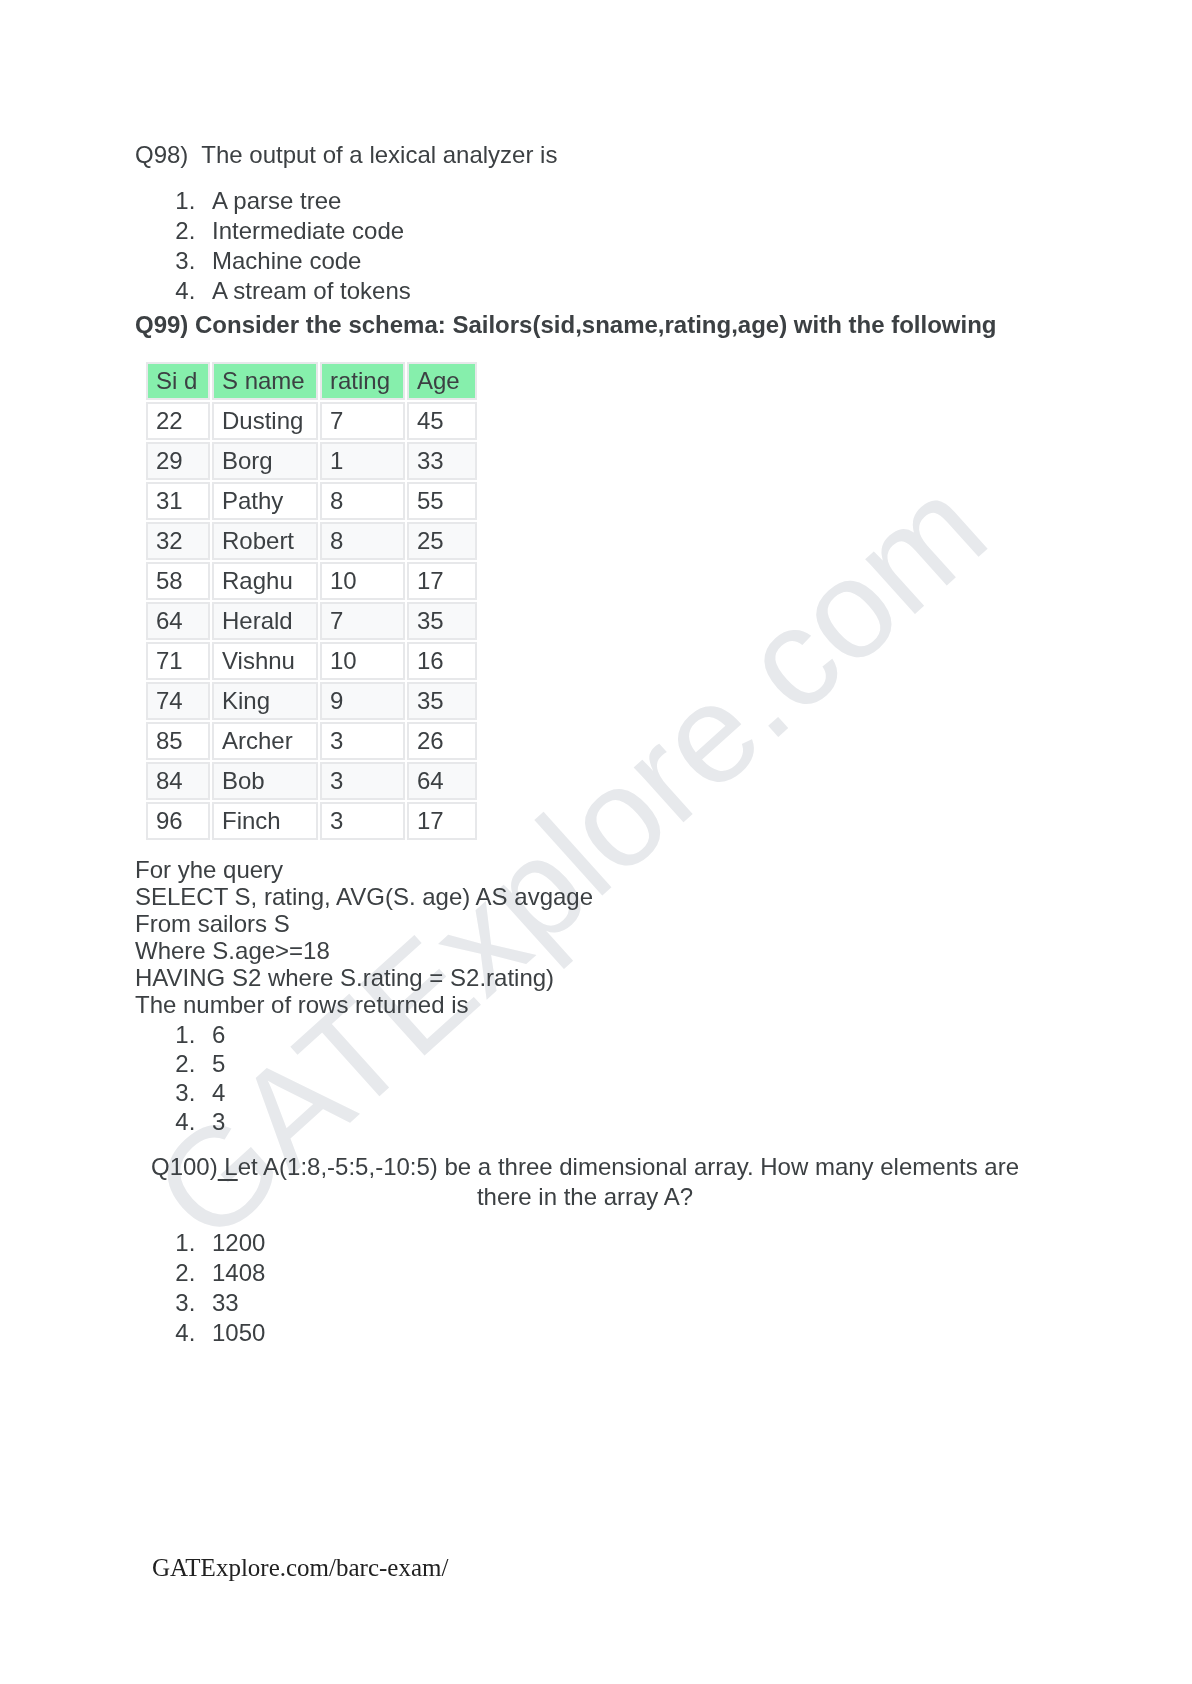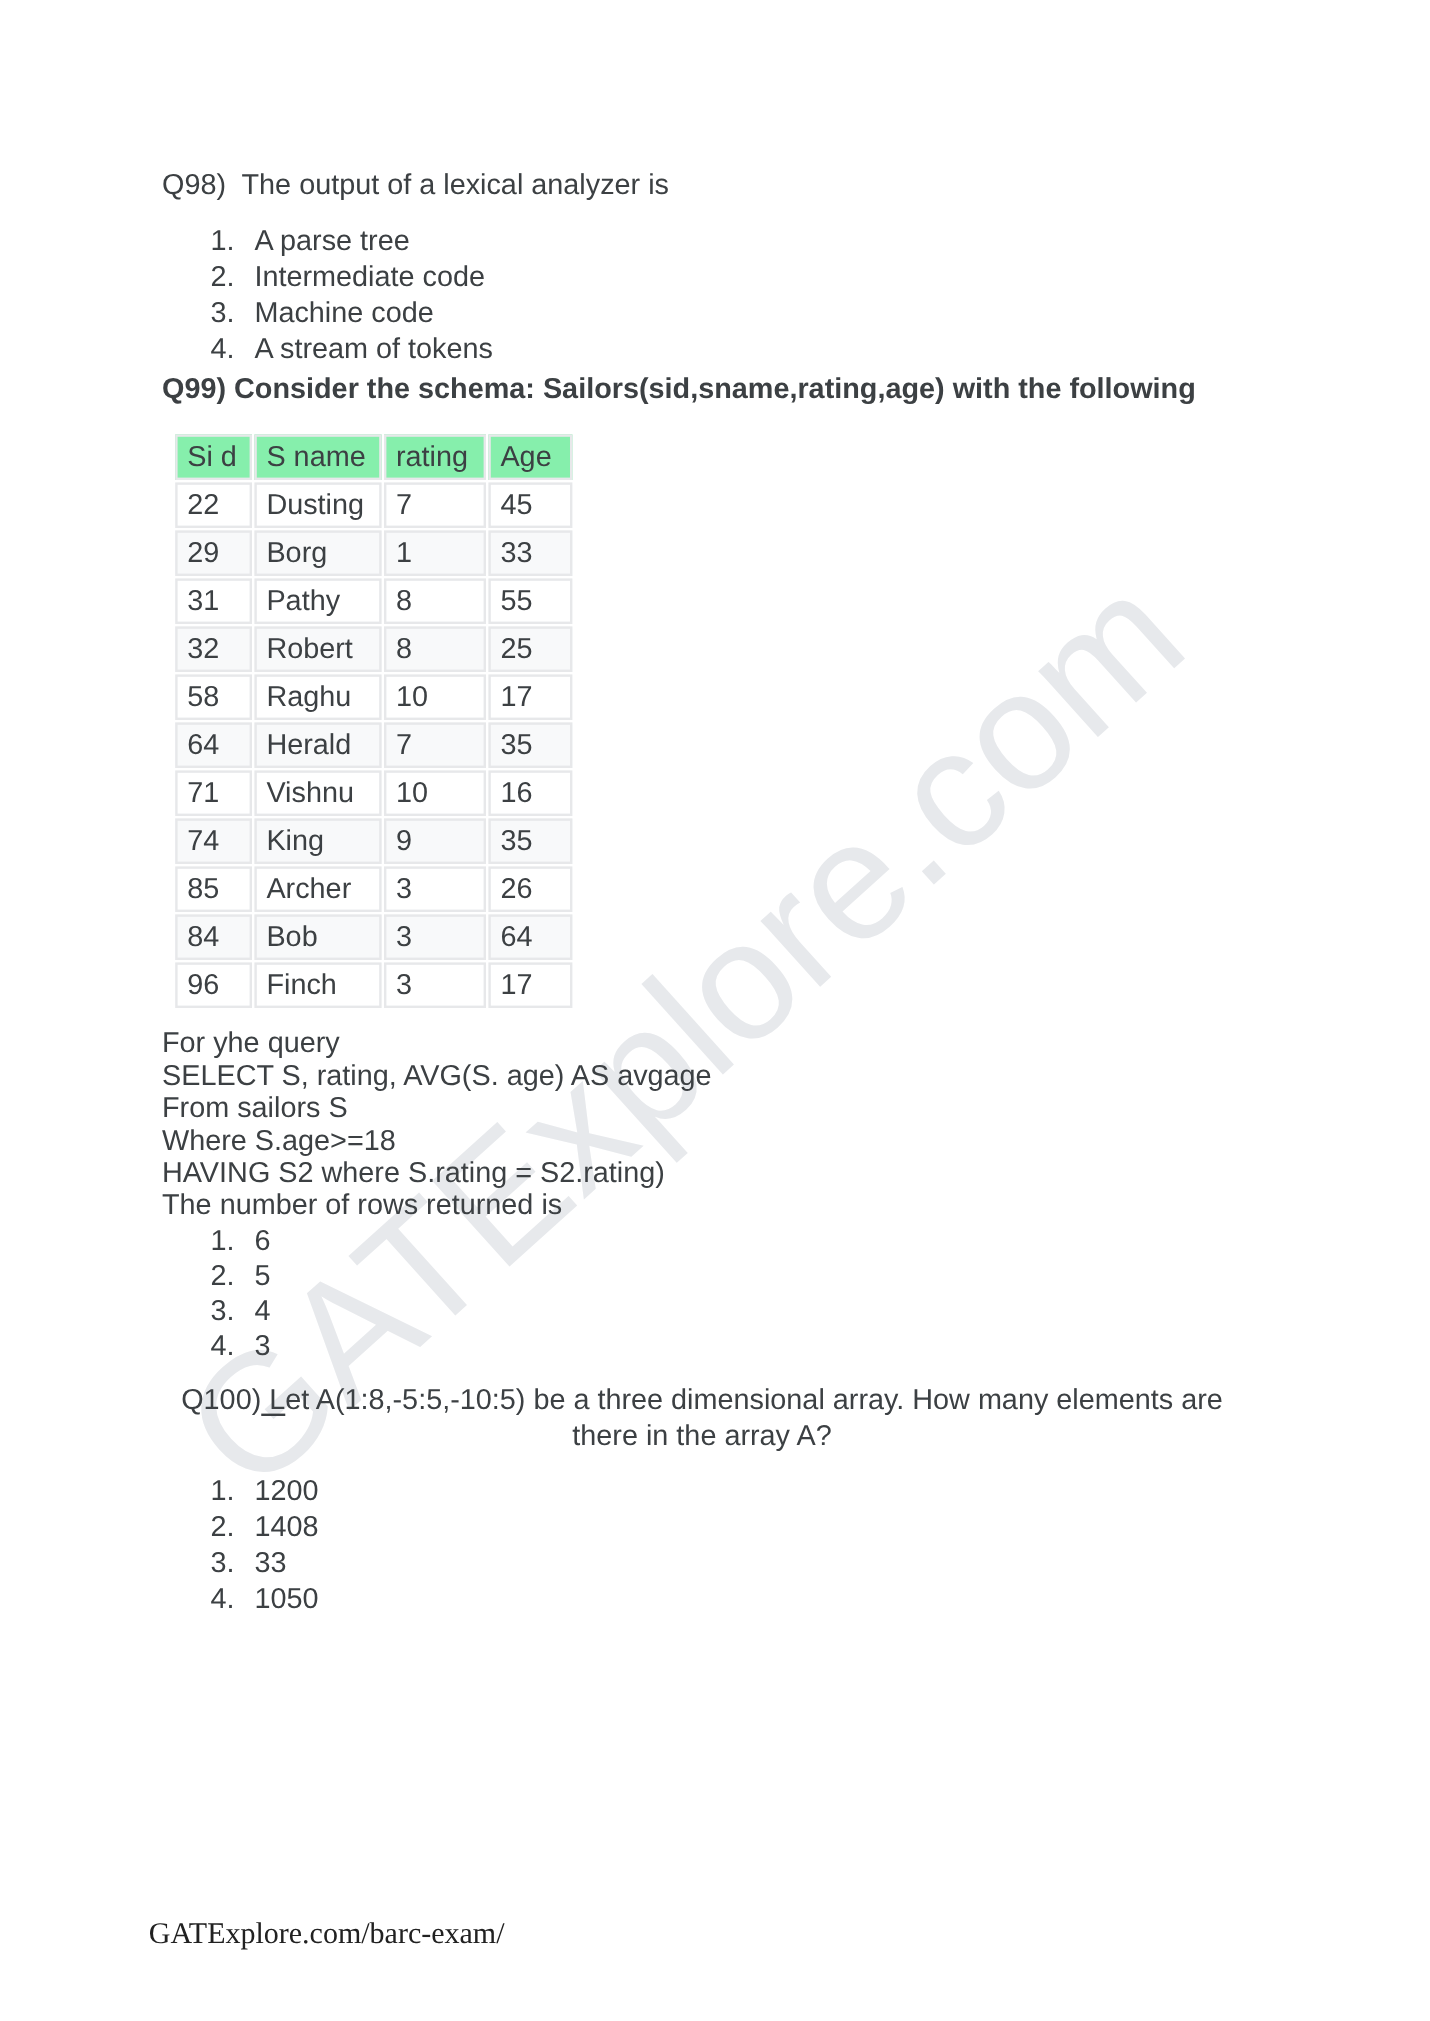--- a/index.html
+++ b/index.html
@@ -84,28 +84,27 @@
     white-space: pre-wrap;
     text-align: center;
   }
   .u-part {
     text-decoration: underline;
     text-decoration-thickness: 2px;
     text-underline-offset: 4px;
   }
   .footer {
     position: absolute;
-    left: 124px;
+    left: 152px;
     top: 1553px;
     font-family: "Liberation Serif", "DejaVu Serif", serif;
     font-size: 25px;
     line-height: 30px;
     color: var(--footer);
     z-index: 1;
-    margin-top: 44px;
   }
 </style>
 </head>
 <body>
 
 <div class="page">
 
   <div class="watermark">GATExplore.com</div>
 
   <div class="content">

